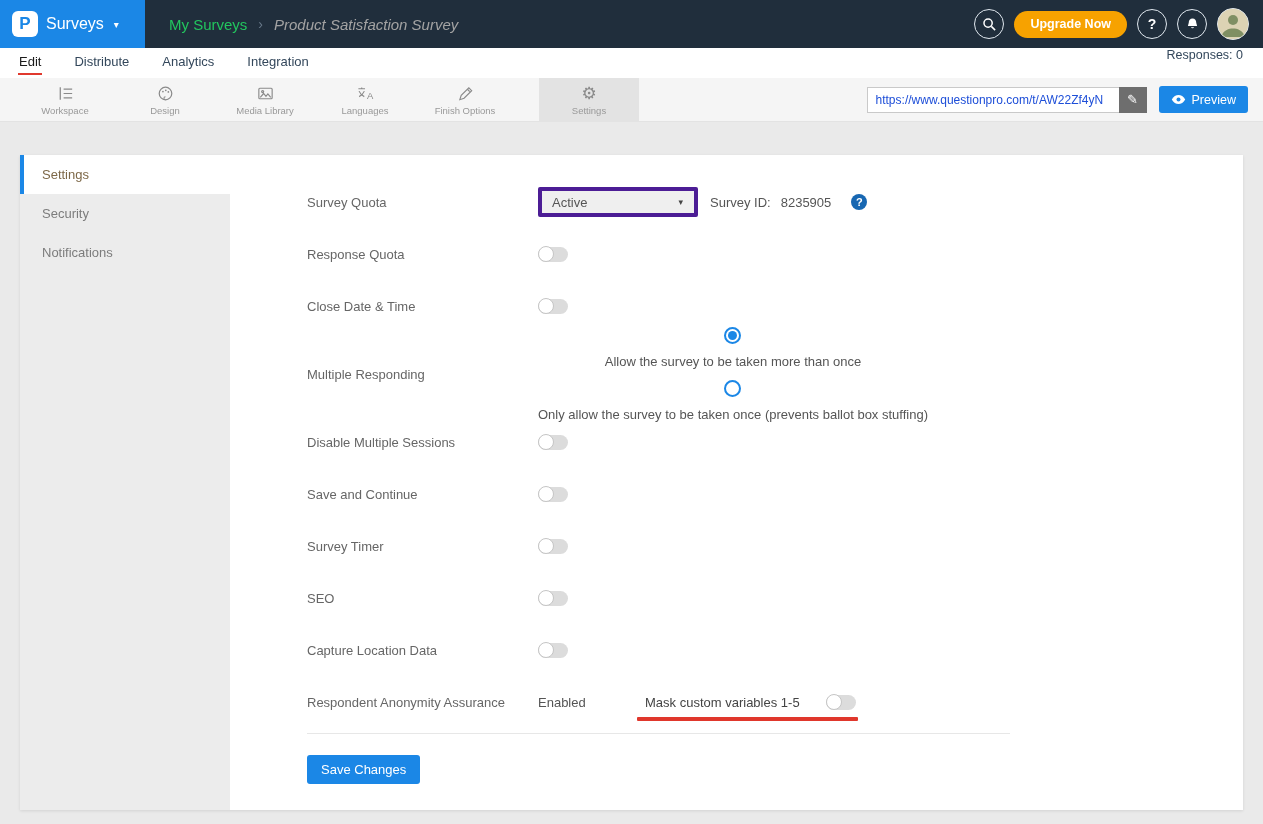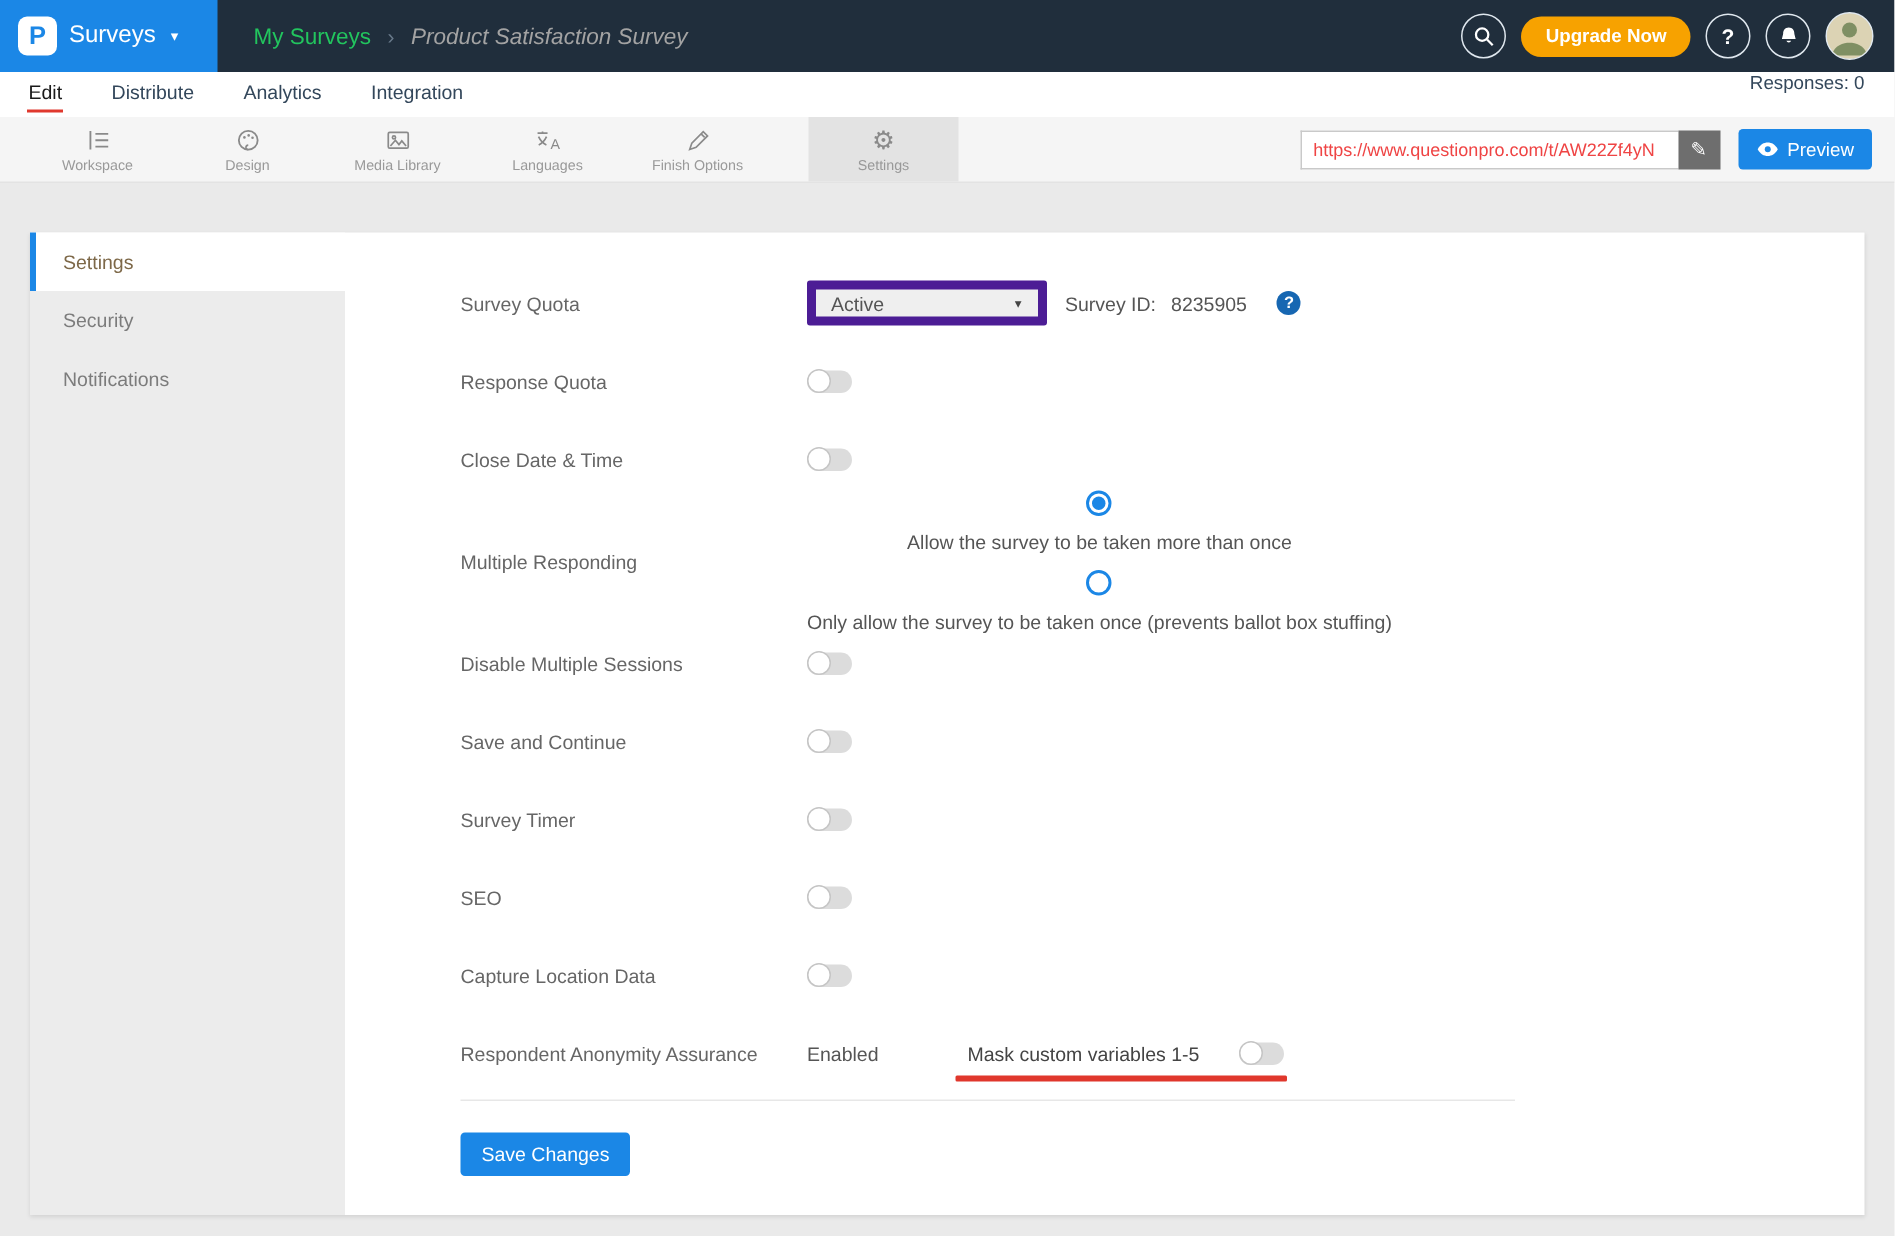--- a/index.html
+++ b/index.html
@@ -28,36 +28,36 @@
   .responses { margin-left:auto; font-size:12.5px; color:#33475b;padding-left:24px; }
 
   
   .toolbar { height:44px; background:#f5f5f5; display:flex; align-items:stretch; padding-left:15px; border-bottom:1px solid #e3e3e3; }
   .tool-item { width:100px; display:flex; flex-direction:column; align-items:center; justify-content:center; gap:1px; cursor:pointer; }
   .tool-item .ticon { height:20px; display:flex; align-items:center; justify-content:center; color:#8a8a8a; font-size:17px; line-height:1; }
   .tool-item .tlabel { font-size:9.5px; color:#999; }
   .tool-item.active { background:#e3e3e3; margin-left:24px; }
   .toolbar-right { margin-left:auto; display:flex; align-items:center; gap:12px; padding-right:15px; }
   .url-wrap { display:flex; height:26px; }
-  .url-input { width:252px; border:1px solid #c9c9c9; border-right:none; font-size:12px; color:#ef4444; padding:0 8px; background:#fff; font-family:"Liberation Sans", sans-serif; }
+  .url-input { width:252px; border:1px solid #c9c9c9; border-right:none; font-size:12px; color:#1d4ed8; padding:0 8px; background:#fff; font-family:"Liberation Sans", sans-serif; }
   .url-edit { width:28px; background:#6e6e6e; color:#fff; display:flex; align-items:center; justify-content:center; font-size:13px; cursor:pointer; }
   .preview-btn { height:27px; background:#1b87e6; color:#fff; border:none; border-radius:3px; font-size:12.5px; padding:0 12px; display:flex; align-items:center; gap:6px; cursor:pointer; }
 
   
   .card { margin:33px 20px 0; height:655px; background:#fff; display:flex; box-shadow:0 1px 3px rgba(0,0,0,0.10); }
   .side { width:210px; background:#ececec; flex-shrink:0; }
   .side-item { height:39px; display:flex; align-items:center; padding-left:22px; font-size:13px; color:#7c7c7c; cursor:pointer; }
   .side-item.active { background:#fff; border-left:4px solid #1b87e6; padding-left:18px; color:#7d6848; }
 
   .form { flex:1; padding:21px 0 0 77px; }
   .frow { display:flex; align-items:center; height:52px; }
   .frow.tall { height:84px; }
   .flabel { width:231px; font-size:13px; color:#666; flex-shrink:0; }
 
-  .dropdown { width:160px; height:30px; background:#efefef; border:6px solid #4c1d95; border-radius:2px; display:flex; align-items:center; padding:0 11px 0 10px; font-size:13px; color:#555; cursor:pointer; }
+  .dropdown { width:160px; height:30px; background:#efefef; border:4px solid #4c1d95; border-radius:2px; display:flex; align-items:center; padding:0 11px 0 10px; font-size:13px; color:#555; cursor:pointer; }
   .dd-caret { margin-left:auto; font-size:9px; color:#444; }
   .sid-group { display:flex; align-items:center; margin-left:12px; font-size:13px; color:#555; }
   .sid-label { margin-right:10px; }
   .help-circle { width:16px; height:16px; border-radius:50%; background:#1767b2; color:#fff; font-size:11px; font-weight:bold; display:flex; align-items:center; justify-content:center; margin-left:20px; cursor:pointer; }
 
   .toggle { width:30px; height:15px; border-radius:8px; background:#dcdcdc; position:relative; cursor:pointer; flex-shrink:0; }
   .toggle .knob { position:absolute; left:0; top:-1px; width:16px; height:16px; border-radius:50%; background:#fff; border:1px solid #c5c5c5; }
 
   .radio-group { display:flex; flex-direction:column; gap:11px; }
   .radio-opt { display:flex; align-items:center; gap:10px; font-size:13px; color:#555; cursor:pointer;flex-direction:column; }

